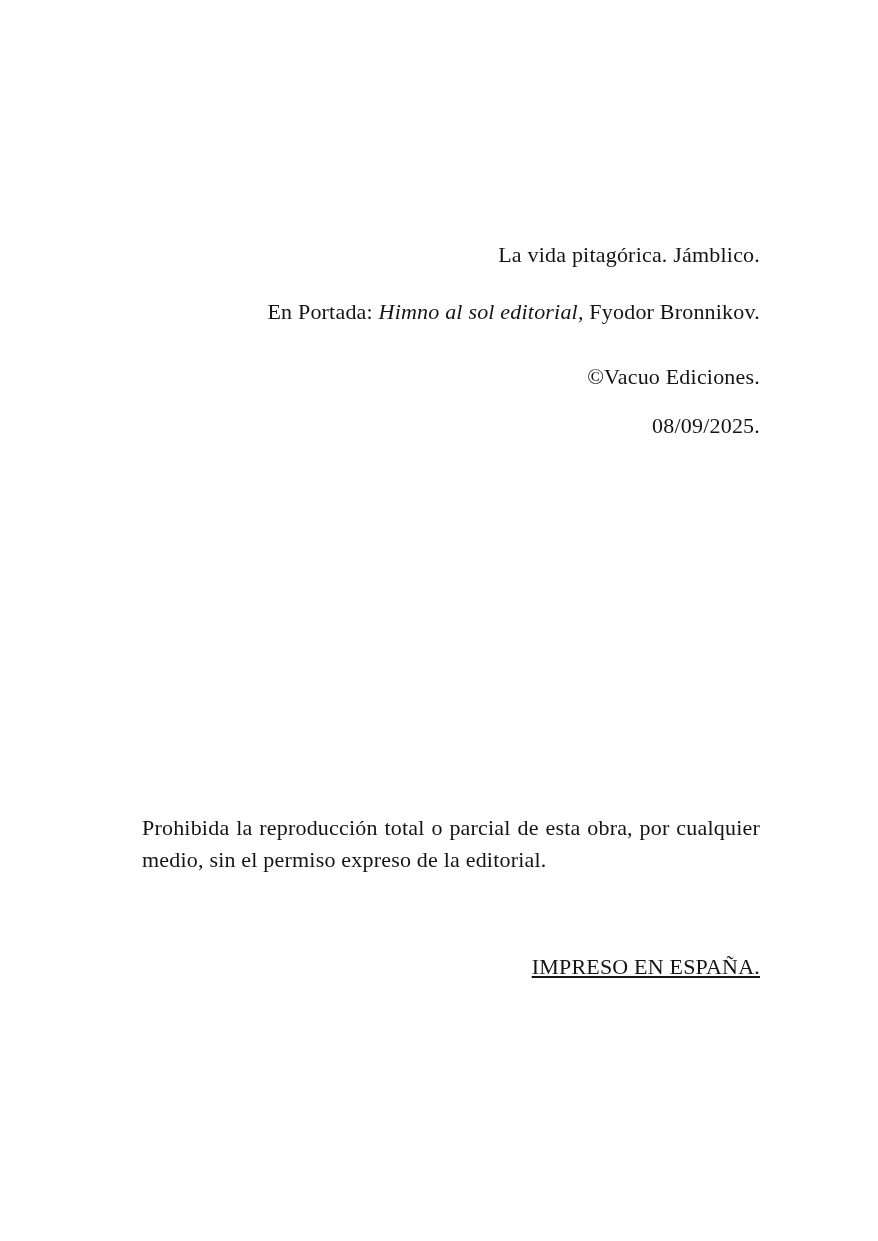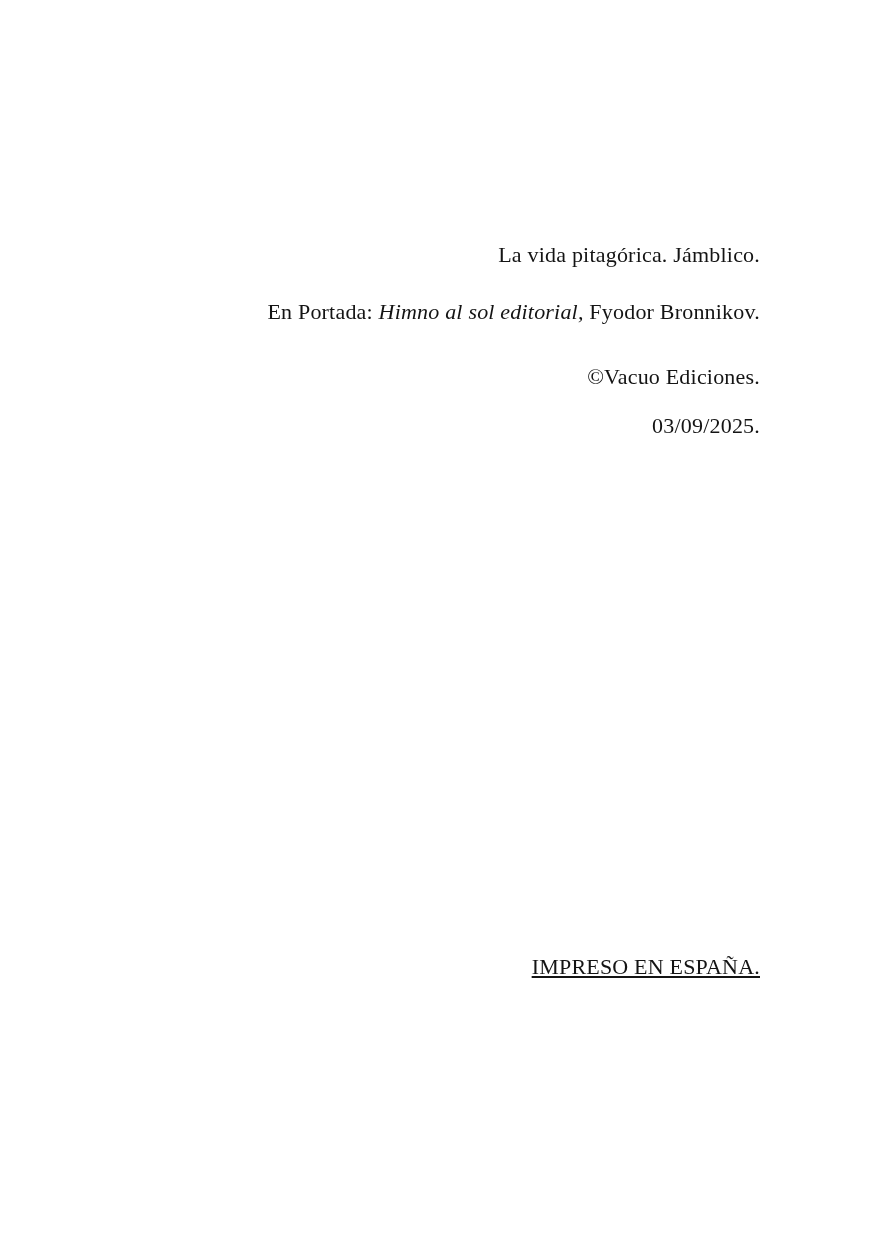--- a/index.html
+++ b/index.html
@@ -46,18 +46,19 @@
 <body>
 
 <div class="page">
 
   <p class="textblock tb-title">La vida pitagórica. Jámblico.</p>
 
   <p class="textblock tb-cover"><span>En Portada: </span><span class="italic">Himno al sol editorial,</span> <span class="underlined">Fyodor Bronnikov</span><span>.</span></p>
 
   <p class="textblock tb-publisher">©Vacuo Ediciones.</p>
 
-  <p class="textblock tb-date">03/09/2025.</p>
+  <p class="textblock tb-date">08/09/2025.</p>
 
+  <p class="textblock tb-rights">Prohibida la reproducción total o parcial de esta obra, por cualquier medio, sin el permiso expreso de la editorial.</p>
 
   <p class="textblock tb-printed">IMPRESO EN ESPAÑA.</p>
 
 </div>
 
 </body></html>

